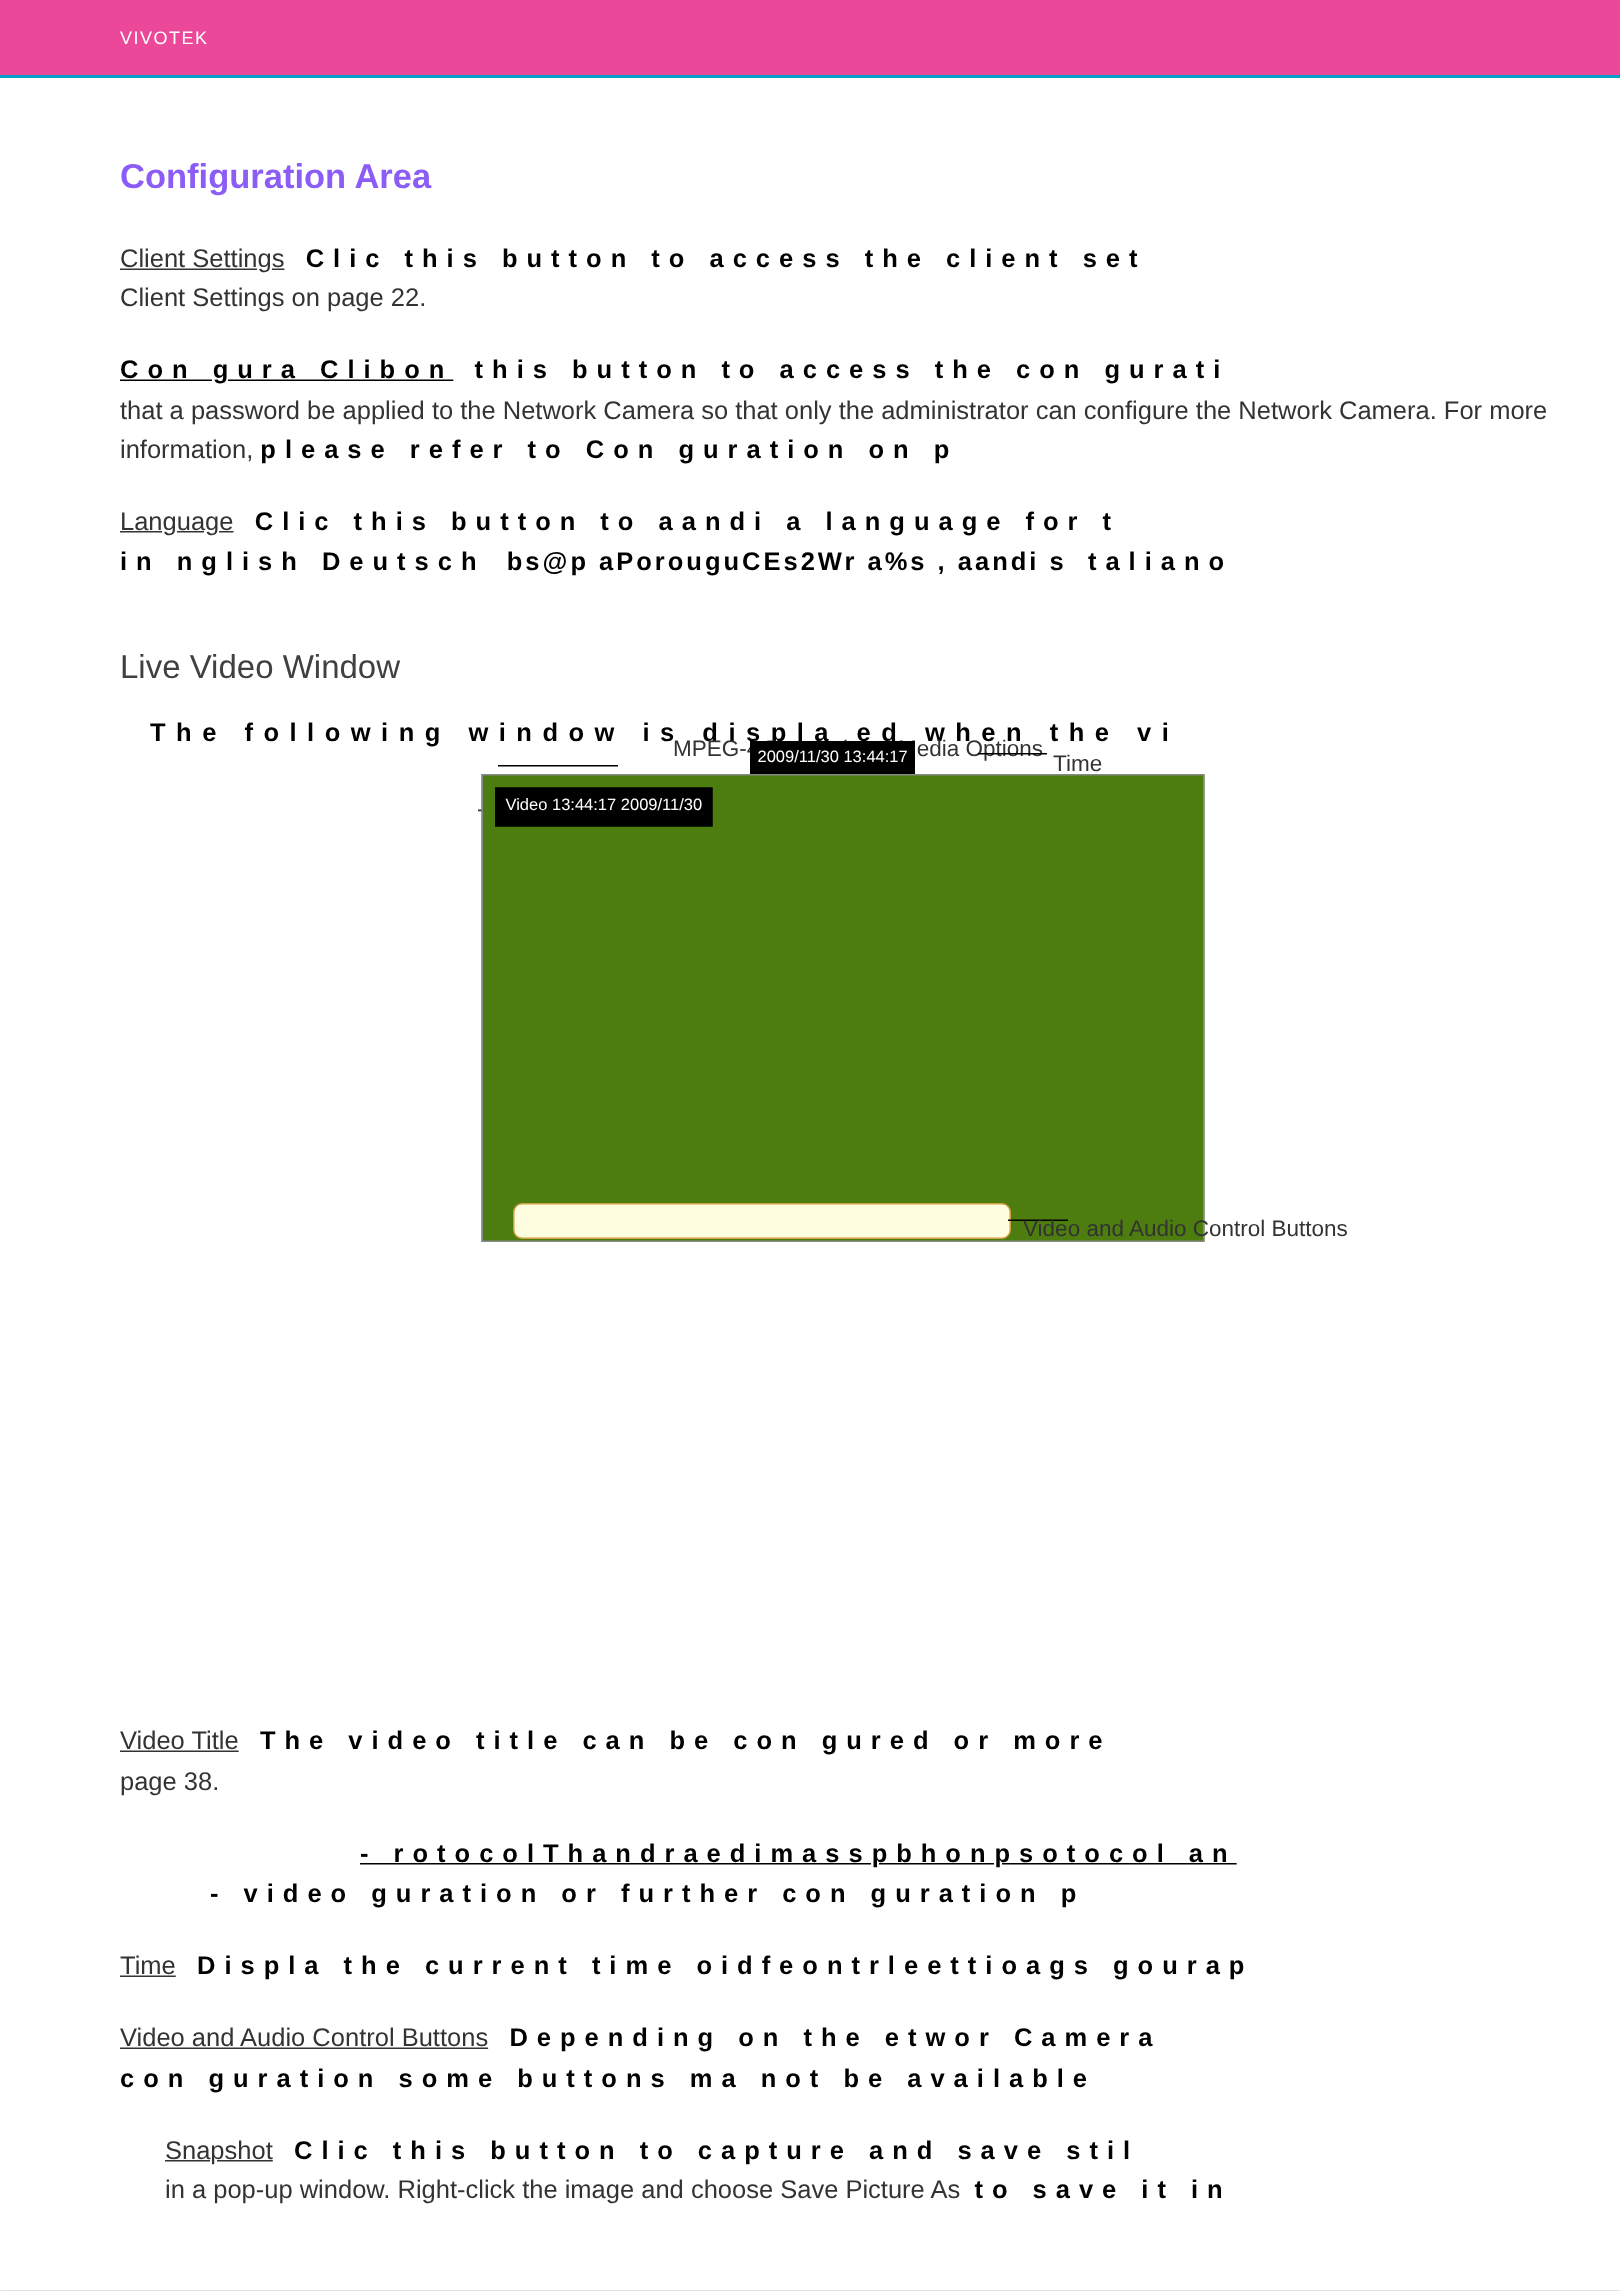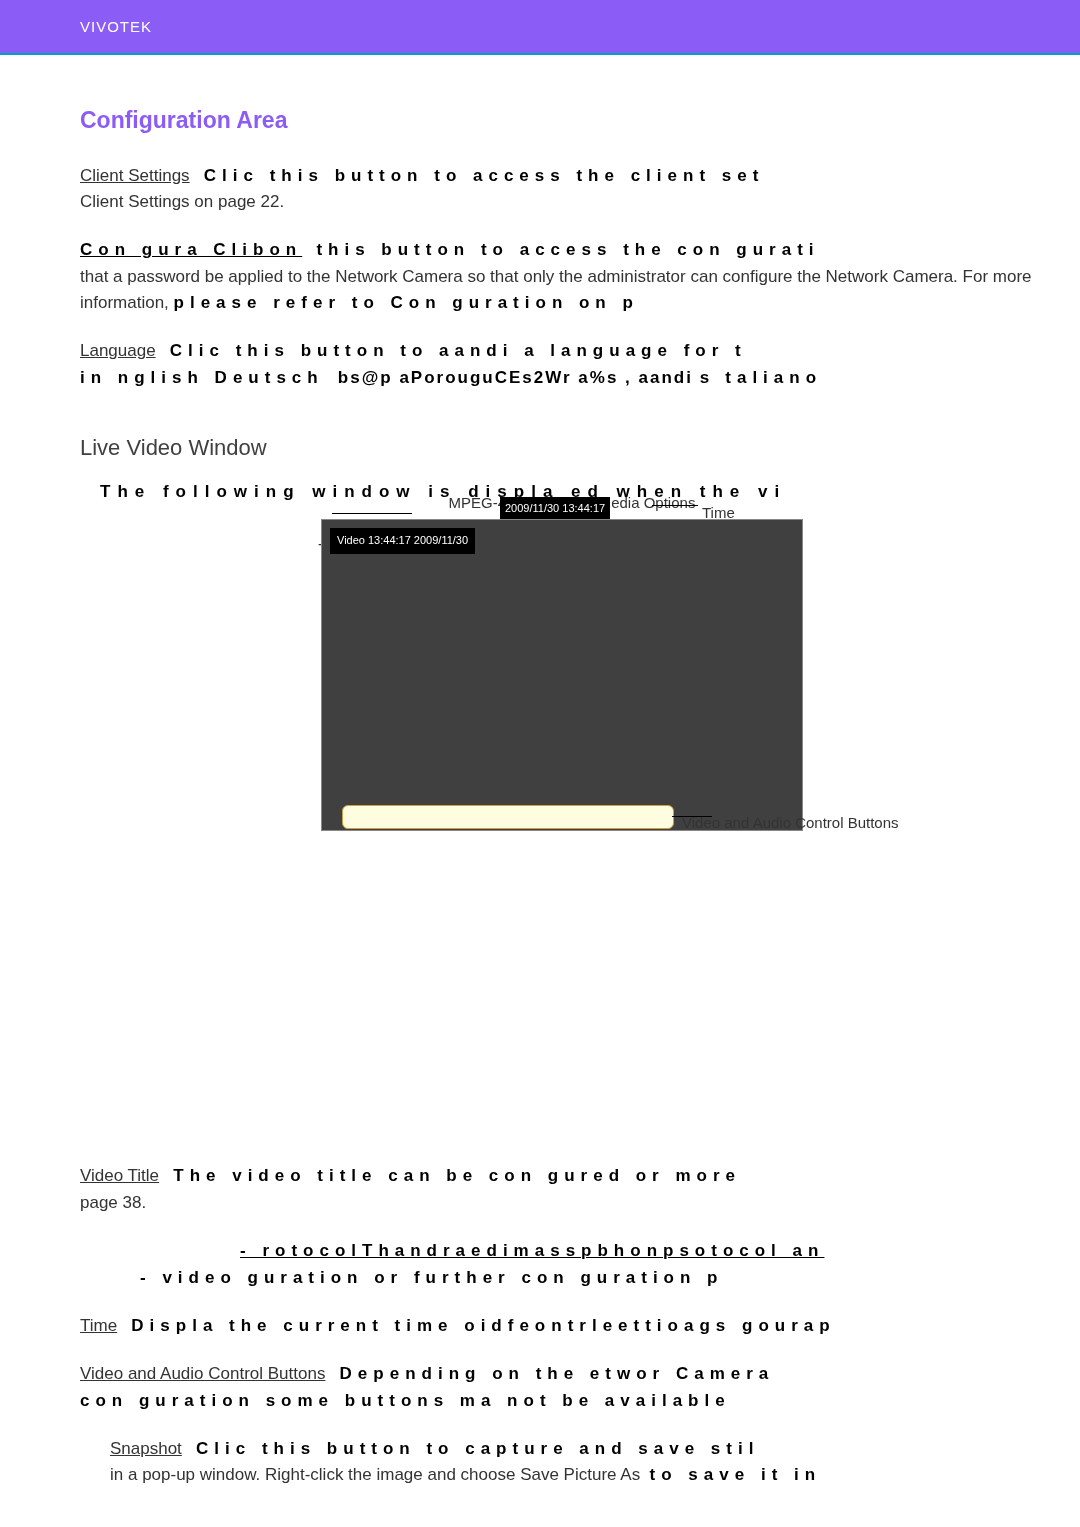--- a/index.html
+++ b/index.html
@@ -1,32 +1,32 @@
 <!DOCTYPE html>
 <html><head>
 <meta charset="utf-8">
 <style>
   html,body{margin:0;padding:0;background:#e0e0e8;font-family:Arial,Helvetica,sans-serif;}
   .page{width:1080px;min-height:1527px;margin:0 auto;background:#fff;position:relative;box-shadow:0 0 6px rgba(0,0,0,.3);}
-  .hdr{background:#8b5cf6;color:#fff;padding:18px 0 18px 80px;font-size:15px;font-weight:normal;letter-spacing:1px;}
+  .hdr{background:#ec4899;color:#fff;padding:18px 0 18px 80px;font-size:12px;font-weight:normal;letter-spacing:1px;}
   .hr{height:2px;background:#00a0c8;margin:0 0 30px 0;}
   .content{padding:18px 36px 0 80px;font-size:17px;color:#333;line-height:1.55;}
   .h-blue{color:#8b5cf6;font-weight:bold;font-size:23px;margin-bottom:24px;}
   .h-blue2{color:#404040;font-weight:normal;font-size:22px;margin:40px 0 14px 0;}
   .u{text-decoration:underline;}
   .wide{letter-spacing:6px;font-weight:900;}
   .p{margin-bottom:22px;}
   .wider{letter-spacing:7px;}
   .bold900{font-weight:900;}
   .blk{color:#000;}
   .ind{margin-left:30px;}
 
   
   .vidwrap{position:relative;width:700px;margin:14px auto 30px auto;}
-  .vidbox{position:relative;width:480px;height:310px;margin:12px auto;background:#404040;border:1px solid #888;}
+  .vidbox{position:relative;width:480px;height:310px;margin:0 auto;background:#4d7c0f;border:1px solid #888;}
   .vidtitlebar{position:absolute;left:8px;top:8px;background:#000;color:#fff;font-size:11px;padding:3px 6px;border:1px solid #000;}
   .timestamp{position:absolute;left:288px;top:-22px;background:#000;color:#fff;font-size:11px;padding:2px 4px;border:1px solid #000;}
   .caption{position:absolute;font-size:15px;color:#333;}
   .cap-top{left:160px;top:-28px;width:400px;text-align:center;}
   .cap-left1{right:500px;top:-4px;text-align:right;width:180px;}
   .cap-left2{right:500px;top:18px;text-align:right;width:180px;}
   .cap-time{left:490px;top:-18px;}
   .cap-bot{left:470px;top:292px;}
   .line{position:absolute;background:#000;}
   .vline-top{left:350px;top:-16px;width:1px;height:18px;}

